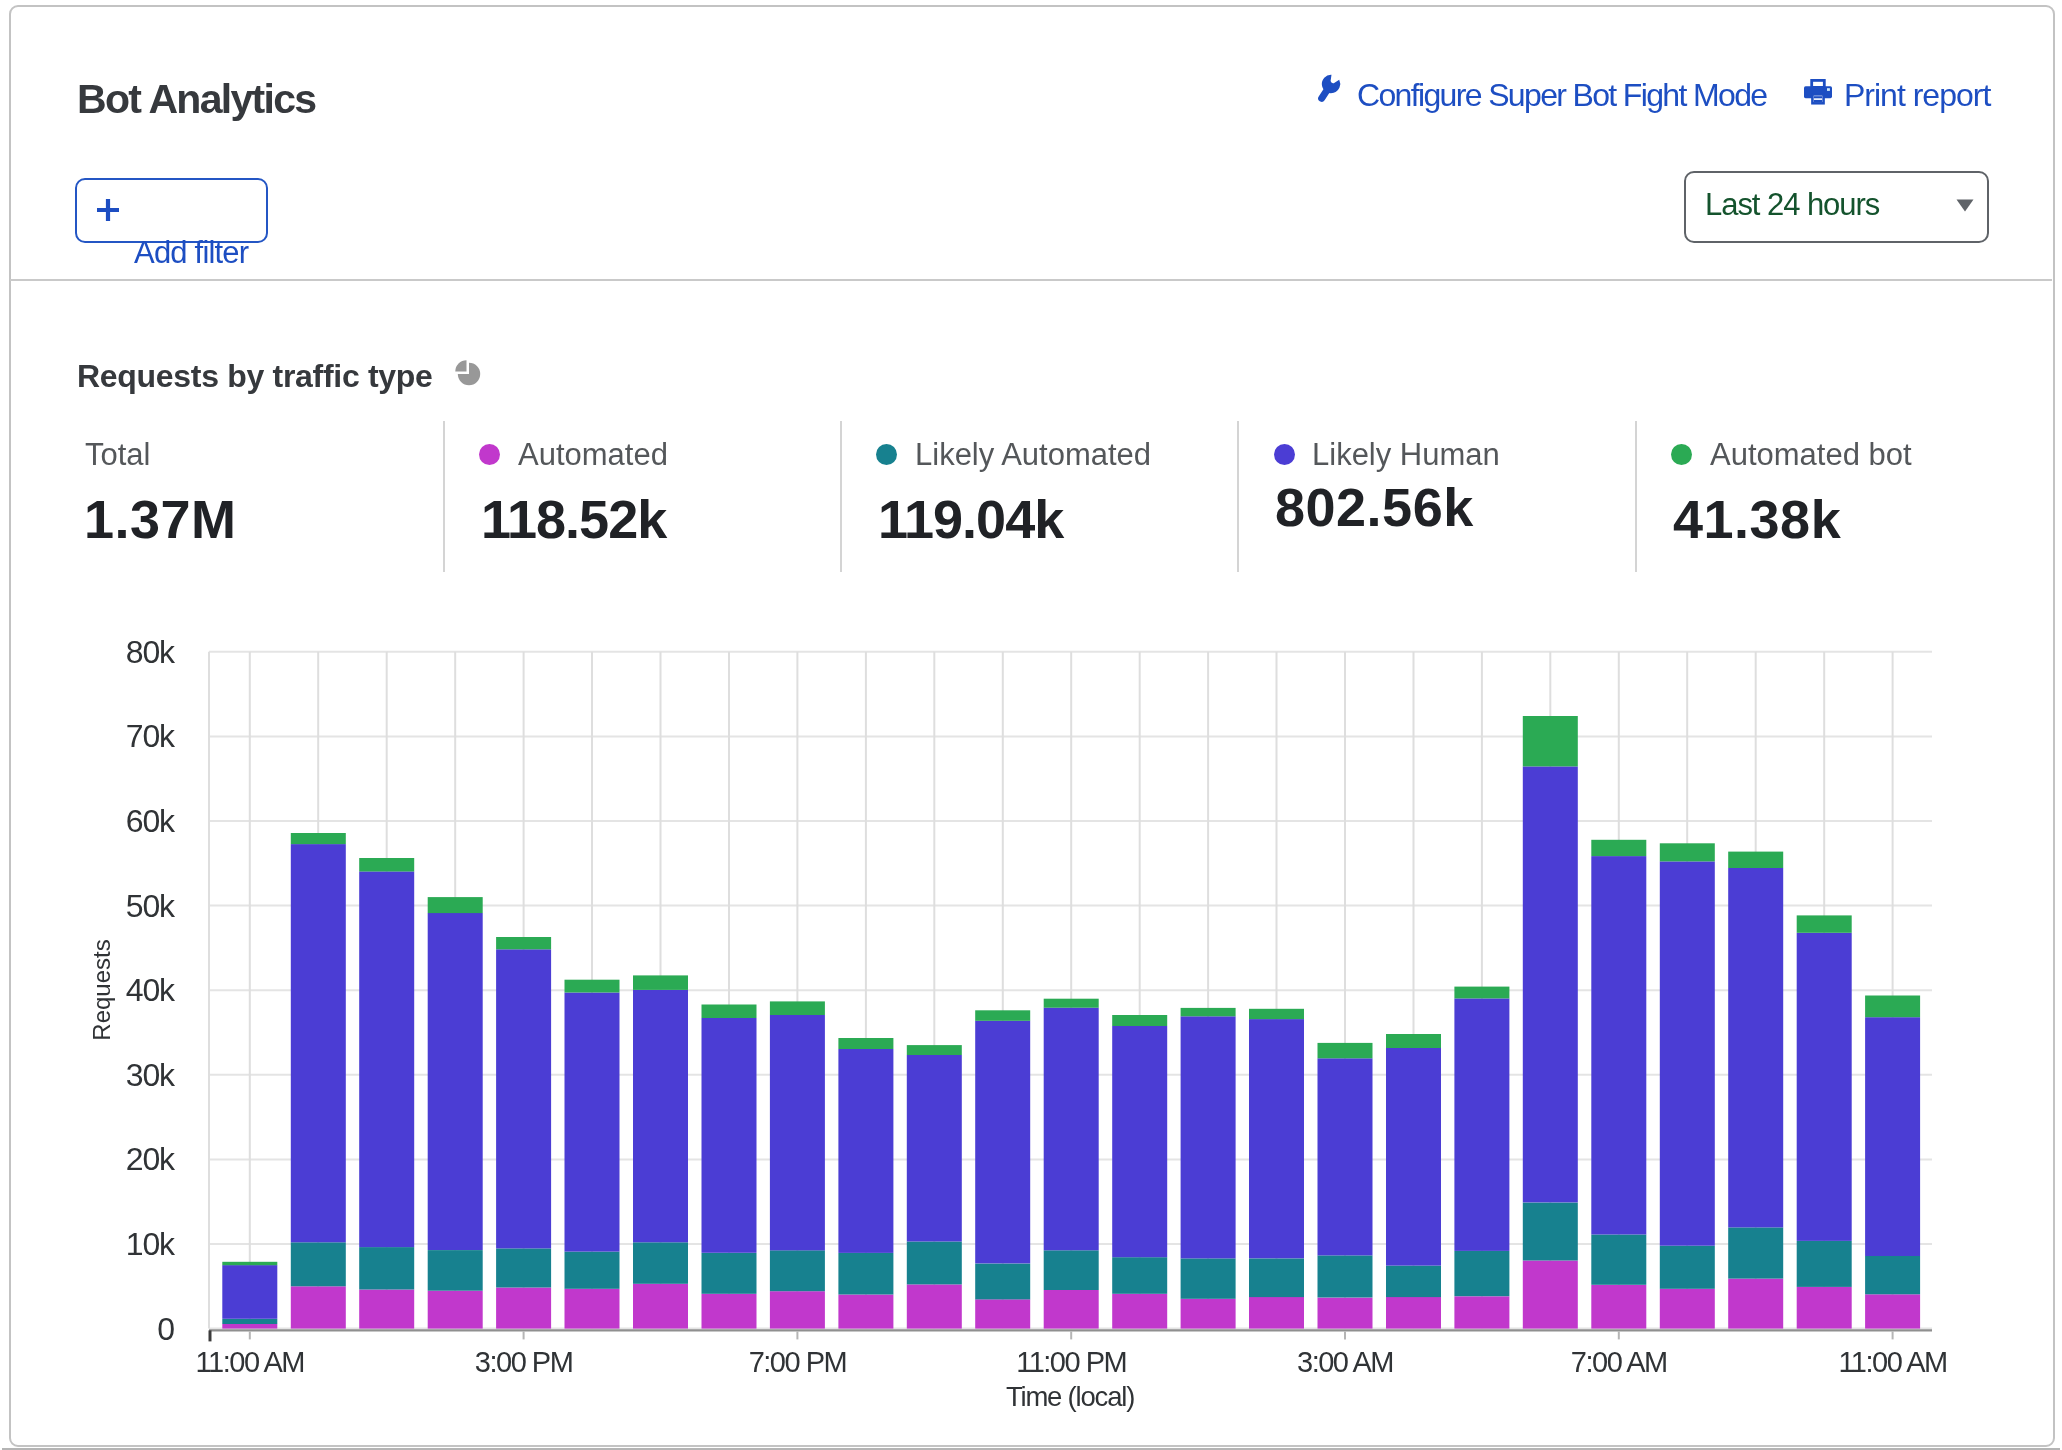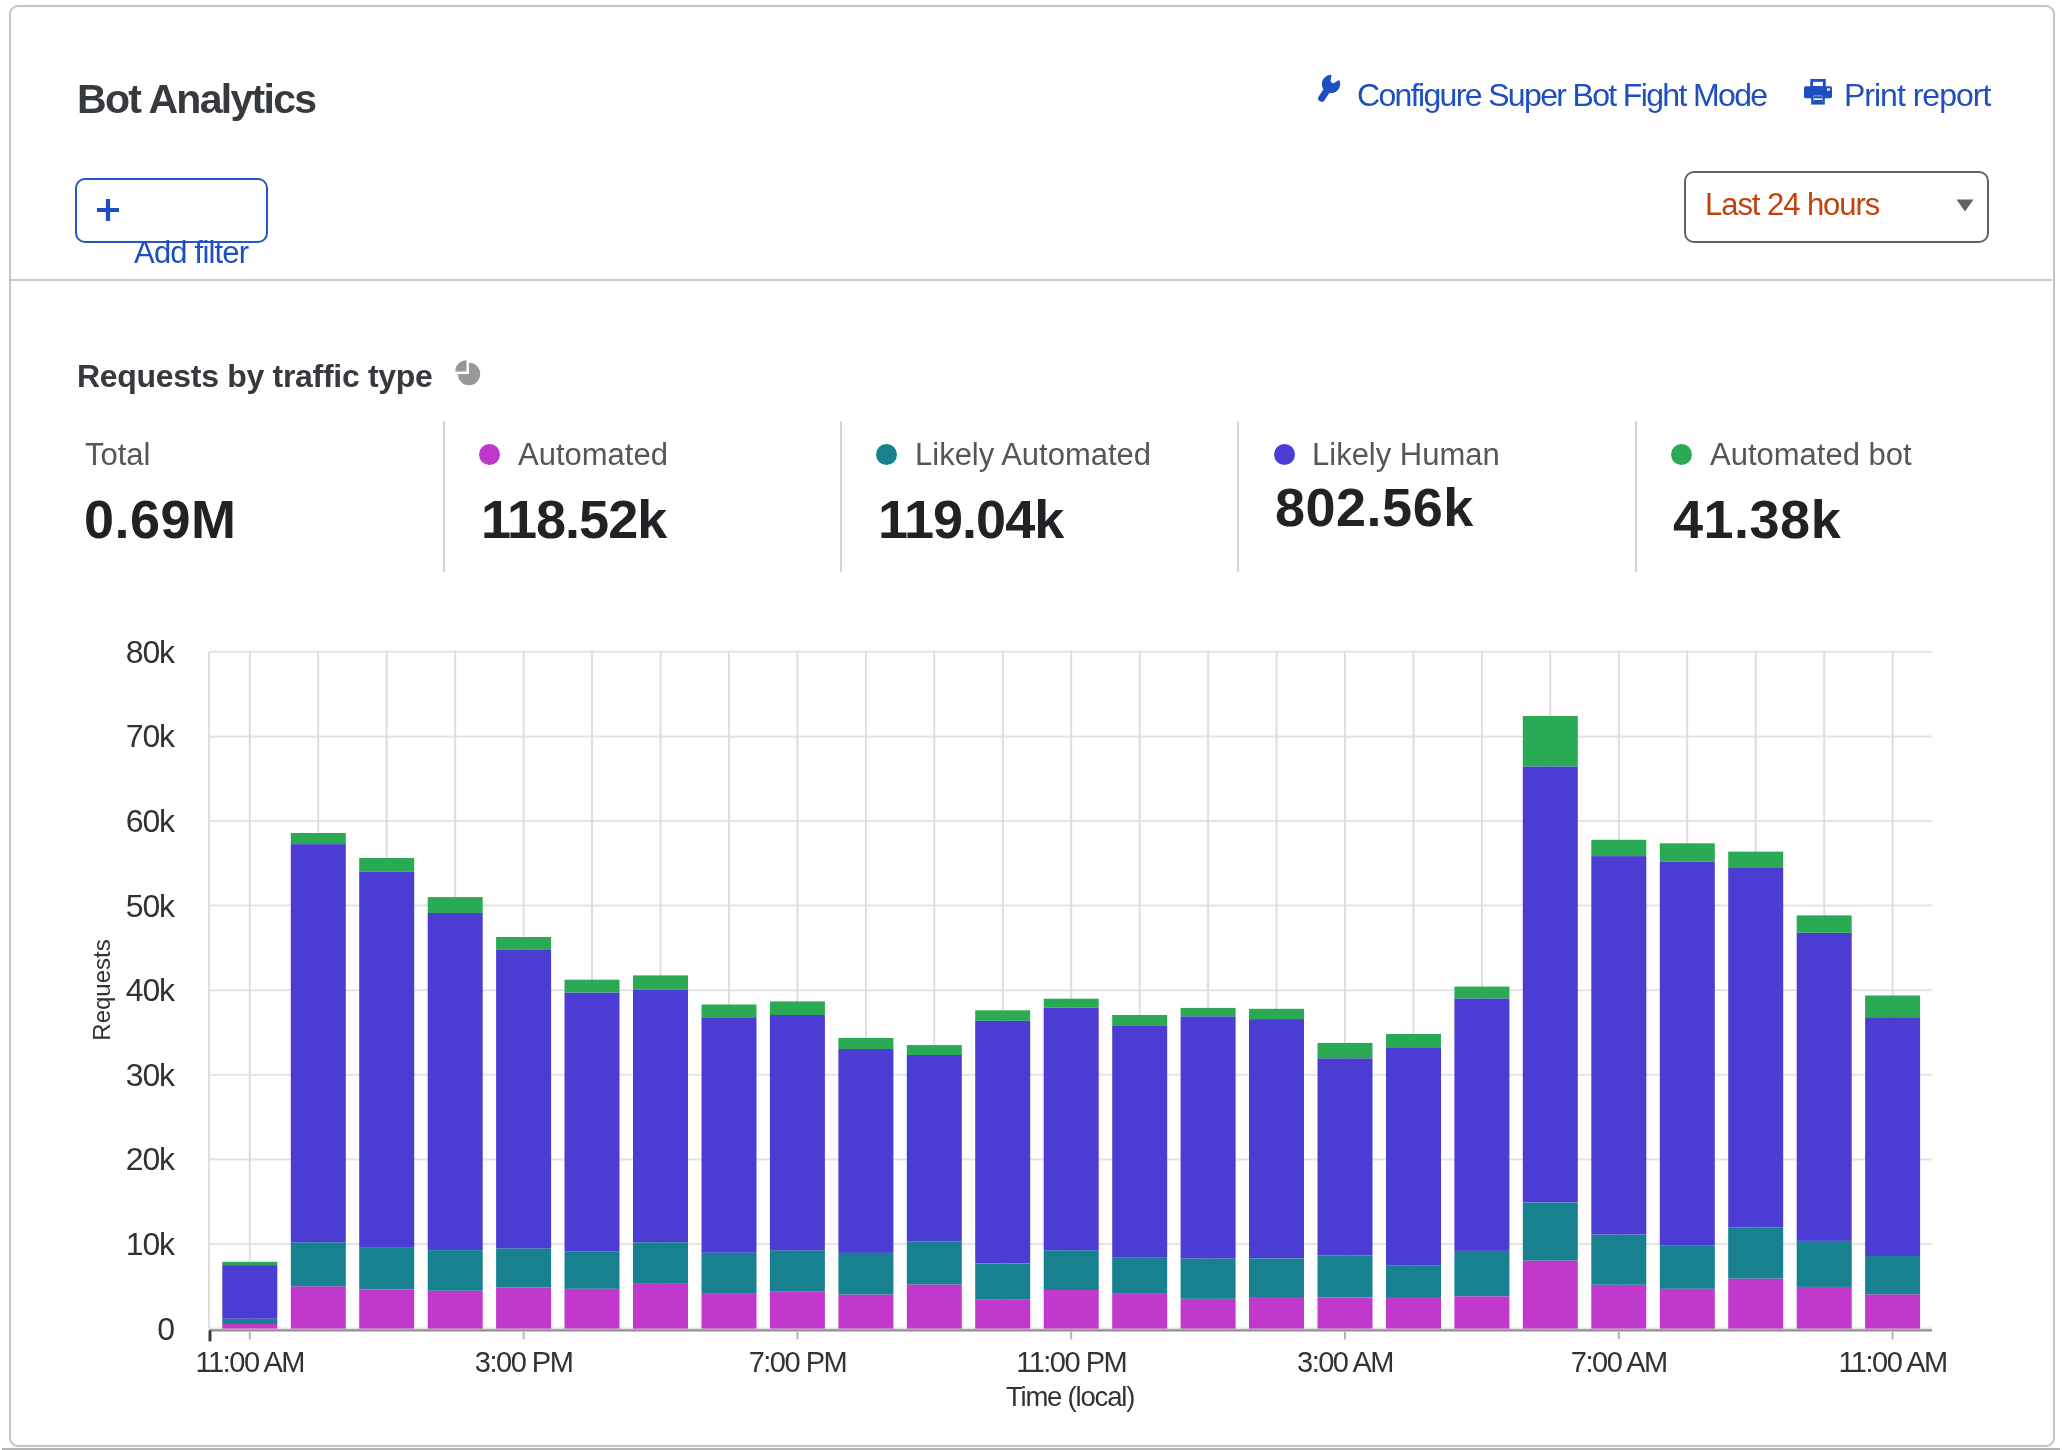--- a/index.html
+++ b/index.html
@@ -29,37 +29,37 @@
   </svg>
 <div class="abs" style="left:1844px;top:77px;font-size:32px;letter-spacing:-1px;color:#1d4ec2;">Print report</div>
 
 <div class="abs" style="left:75px;top:178px;width:193px;height:65px;border:2.5px solid #2456c4;border-radius:10px;"></div>
 <svg width="22" height="24" viewBox="0 0 22 24" style="position:absolute;left:97px;top:198px;">
     <path d="M11 1 V23 M0 12 H22" stroke="#1d4ec2" stroke-width="4.2"></path>
   </svg>
 <div class="abs" style="left:134px;top:195px;font-size:31px;letter-spacing:-0.8px;color:#1d4ec2;margin-top:40px;">Add filter</div>
 
 <div class="abs" style="left:1684px;top:171px;width:305px;height:72px;border:2.5px solid #5f6368;border-radius:10px;"></div>
-<div class="abs" style="left:1705px;top:187px;font-size:31px;letter-spacing:-1.05px;color:#c2410c;">Last 24 hours</div>
+<div class="abs" style="left:1705px;top:187px;font-size:31px;letter-spacing:-1.05px;color:#14532d;">Last 24 hours</div>
 <svg width="18" height="13" viewBox="0 0 18 13" style="position:absolute;left:1956px;top:199px;">
     <path d="M0.5 0.5 L17.5 0.5 L9 12.5 Z" fill="#5f6368"></path>
   </svg>
 
 <div class="abs" style="left:77px;top:358px;font-size:32px;font-weight:700;letter-spacing:-0.3px;color:#36393d;">Requests by traffic type</div>
 <svg width="30" height="30" viewBox="0 0 30 30" style="position:absolute;left:453px;top:358px;">
     <path d="M 16 4.8 A 11.2 11.2 0 1 1 4.8 16 L 16 16 Z" fill="#989898"></path>
     <path d="M 2.3 13.5 A 11.2 11.2 0 0 1 13.5 2.3 L 13.5 13.5 Z" fill="#989898"></path>
   </svg>
 
 <div class="abs" style="left:443px;top:421px;width:2px;height:151px;background:#d4d4d4;"></div>
 <div class="abs" style="left:840px;top:421px;width:2px;height:151px;background:#d4d4d4;"></div>
 <div class="abs" style="left:1237px;top:421px;width:2px;height:151px;background:#d4d4d4;"></div>
 <div class="abs" style="left:1635px;top:421px;width:2px;height:151px;background:#d4d4d4;"></div>
 <div class="abs" style="left:85px;top:437px;font-size:31px;color:#54575a;">Total</div>
-<div class="abs" style="left:84px;top:488px;font-size:54px;font-weight:700;letter-spacing:0.5px;color:#202226;">0.69M</div>
+<div class="abs" style="left:84px;top:488px;font-size:54px;font-weight:700;letter-spacing:0.5px;color:#202226;">1.37M</div>
 <div class="abs" style="left:479px;top:444px;width:21px;height:21px;border-radius:50%;background:#c138cc;"></div>
 <div class="abs" style="left:518px;top:437px;font-size:31px;color:#54575a;">Automated</div>
 <div class="abs" style="left:481px;top:488px;font-size:54px;font-weight:700;letter-spacing:-1px;color:#202226;">118.52k</div>
 <div class="abs" style="left:876px;top:444px;width:21px;height:21px;border-radius:50%;background:#17818f;"></div>
 <div class="abs" style="left:915px;top:437px;font-size:31px;color:#54575a;">Likely Automated</div>
 <div class="abs" style="left:878px;top:488px;font-size:54px;font-weight:700;letter-spacing:-1px;color:#202226;">119.04k</div>
 <div class="abs" style="left:1274px;top:444px;width:21px;height:21px;border-radius:50%;background:#4b3dd4;"></div>
 <div class="abs" style="left:1312px;top:437px;font-size:31px;color:#54575a;">Likely Human</div>
 <div class="abs" style="left:1275px;top:476px;font-size:54px;font-weight:700;letter-spacing:0.5px;color:#202226;">802.56k</div>
 <div class="abs" style="left:1671px;top:444px;width:21px;height:21px;border-radius:50%;background:#2baa54;"></div>

